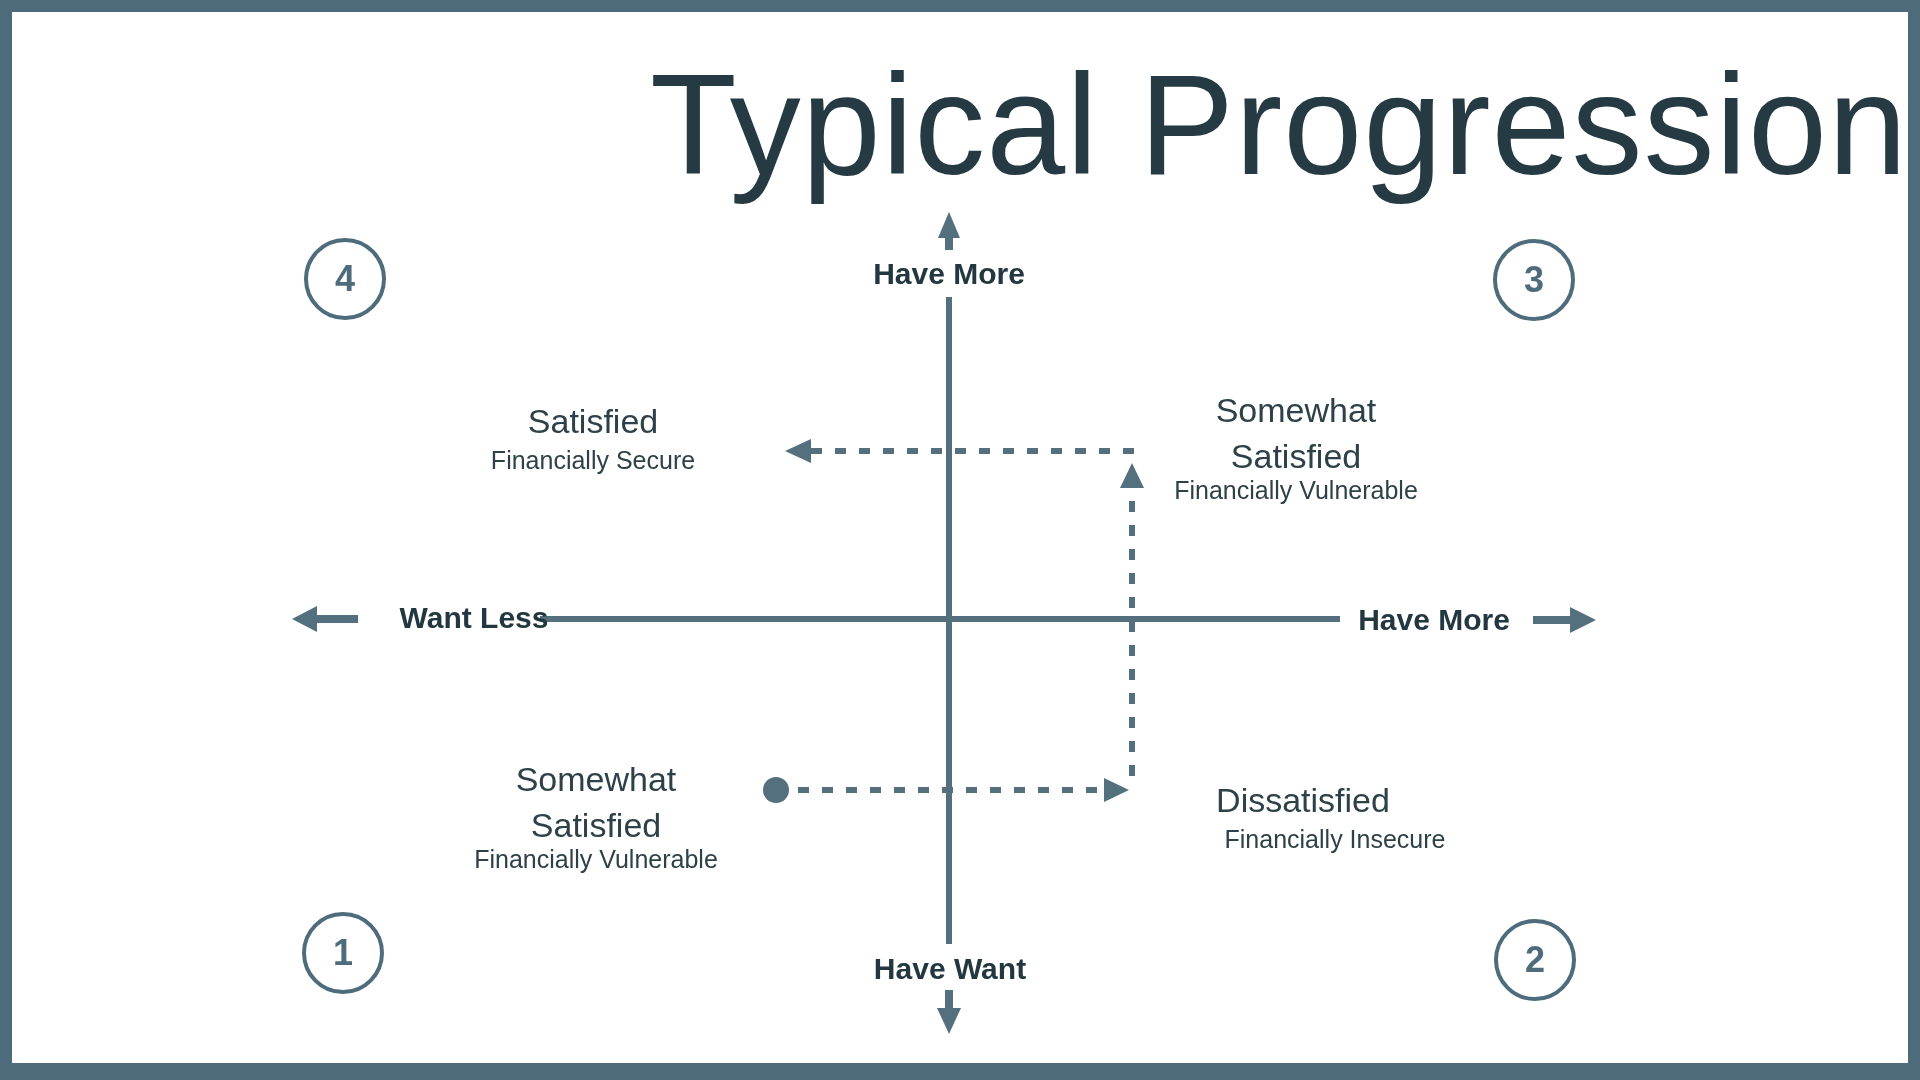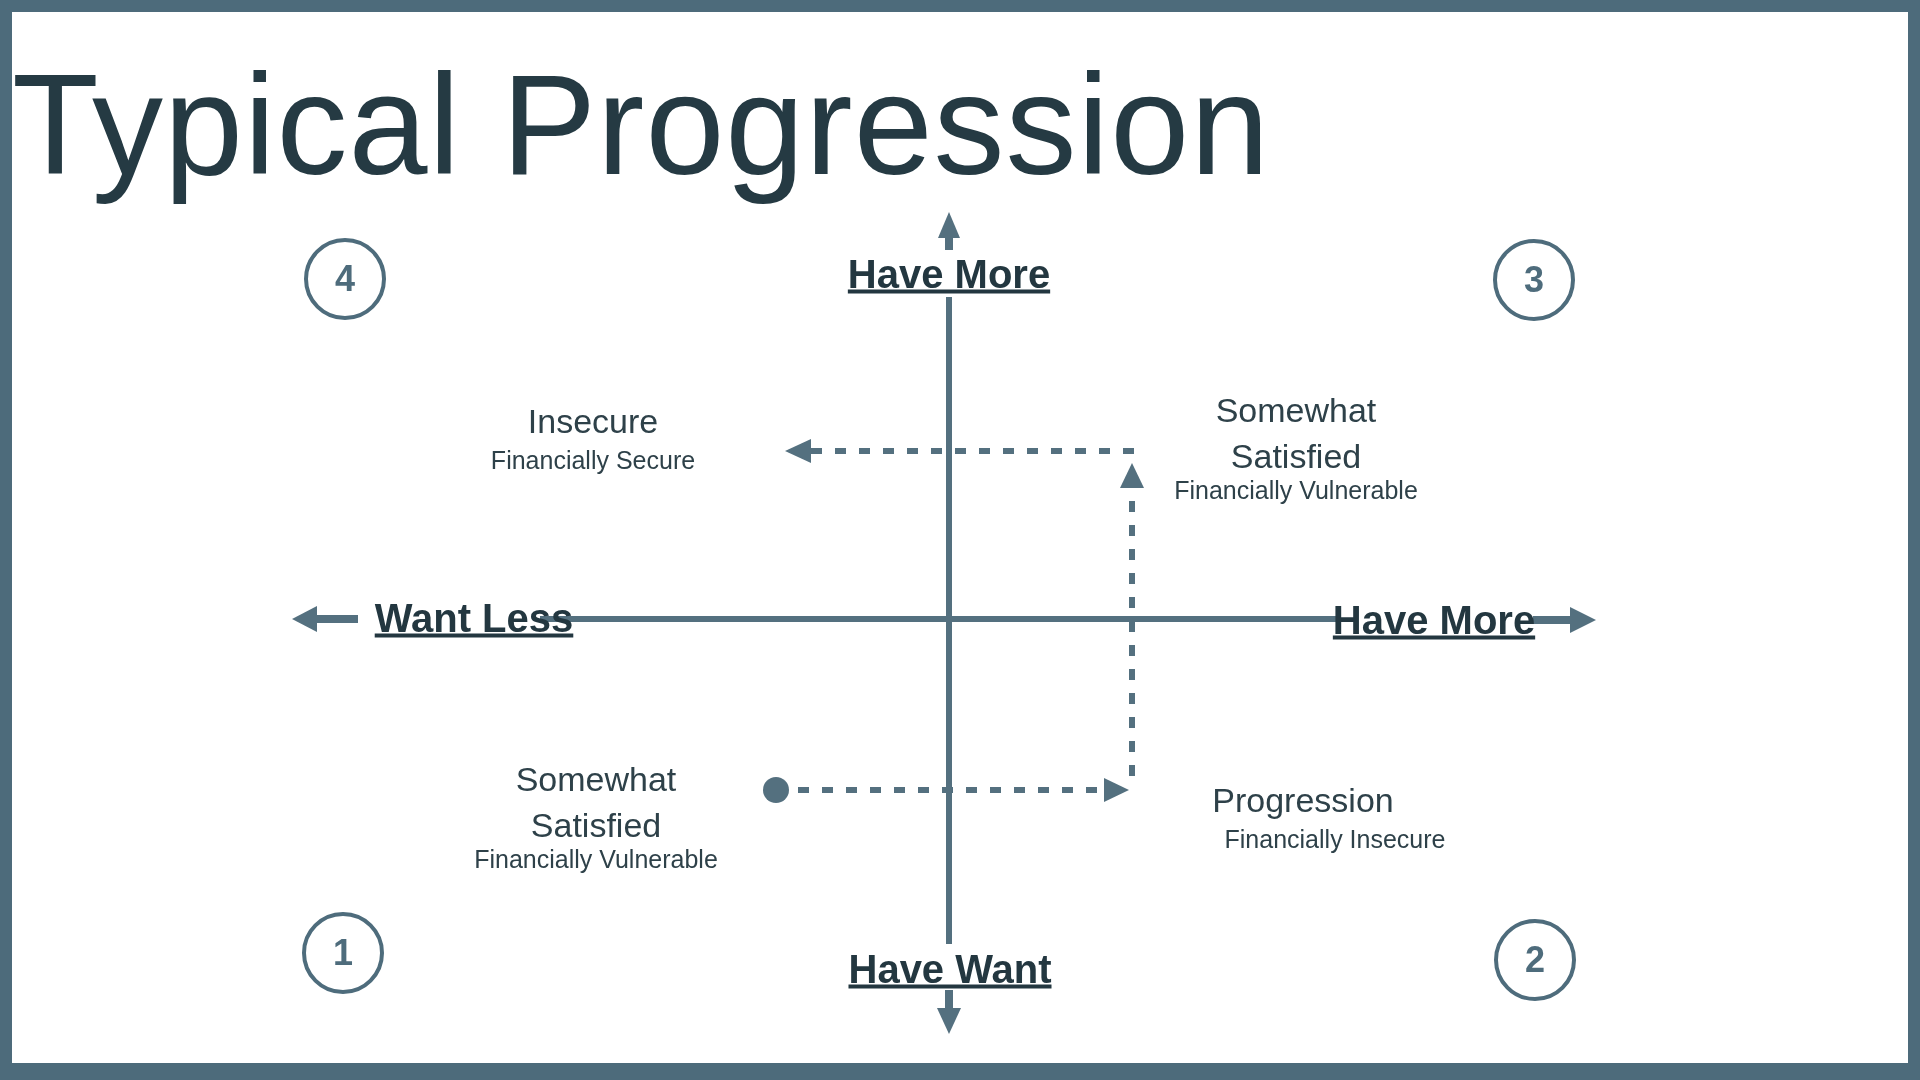--- a/index.html
+++ b/index.html
@@ -21,21 +21,21 @@
     background: var(--background);
     border: 12px solid var(--frame_border);
     border-bottom-width: 17px;
     overflow: hidden;
   }
   .title {
     position: absolute;
     top: 38px;
     left: 0;
     width: 100%;
-    text-align: left;
+    text-align: right;
     font-size: 142px;
     font-weight: 300;
     letter-spacing: 1px;
     color: var(--title_text);
     line-height: 150px;
     white-space: nowrap;
   }
   .diagram-svg {
     position: absolute;
     left: 0;
@@ -57,25 +57,24 @@
     align-items: center;
     justify-content: center;
     font-size: 36px;
     font-weight: 700;
     color: var(--circle);
     background: transparent;
   }
   .axis-label {
     position: absolute;
     transform: translate(-50%, -50%);
-    font-size: 40px;
+    font-size: 30px;
     font-weight: 700;
     color: var(--axis_label_text);
     white-space: nowrap;
-    text-decoration: underline;
   }
   .q-label {
     position: absolute;
     transform: translate(-50%, -50%);
     font-size: 34px;
     font-weight: 400;
     color: var(--quadrant_text);
     text-align: center;
     line-height: 46px;
   }
@@ -131,25 +130,25 @@
   <div class="num-circle" style="left:1481px; top:227px;">
     <span>3</span>
   </div>
   <div class="num-circle" style="left:290px; top:900px;">
     <span>1</span>
   </div>
   <div class="num-circle" style="left:1482px; top:907px;">
     <span>2</span>
   </div>
 
-  <div class="q-label" style="left:581px; top:409px;">Insecure</div>
+  <div class="q-label" style="left:581px; top:409px;">Satisfied</div>
   <div class="q-sub" style="left:581px; top:448px;">Financially Secure</div>
 
   <div class="q-label wrap" style="left:1284px; top:415px;">Somewhat Satisfied</div>
   <div class="q-sub" style="left:1284px; top:478px;">Financially Vulnerable</div>
 
   <div class="q-label wrap" style="left:584px; top:784px;">Somewhat Satisfied</div>
   <div class="q-sub" style="left:584px; top:847px;">Financially Vulnerable</div>
 
-  <div class="q-label" style="left:1291px; top:788px;">Progression</div>
+  <div class="q-label" style="left:1291px; top:788px;">Dissatisfied</div>
   <div class="q-sub" style="left:1291px; top:827px;margin-left:32px;">Financially Insecure</div>
 
 </div>
 
 </body></html>

